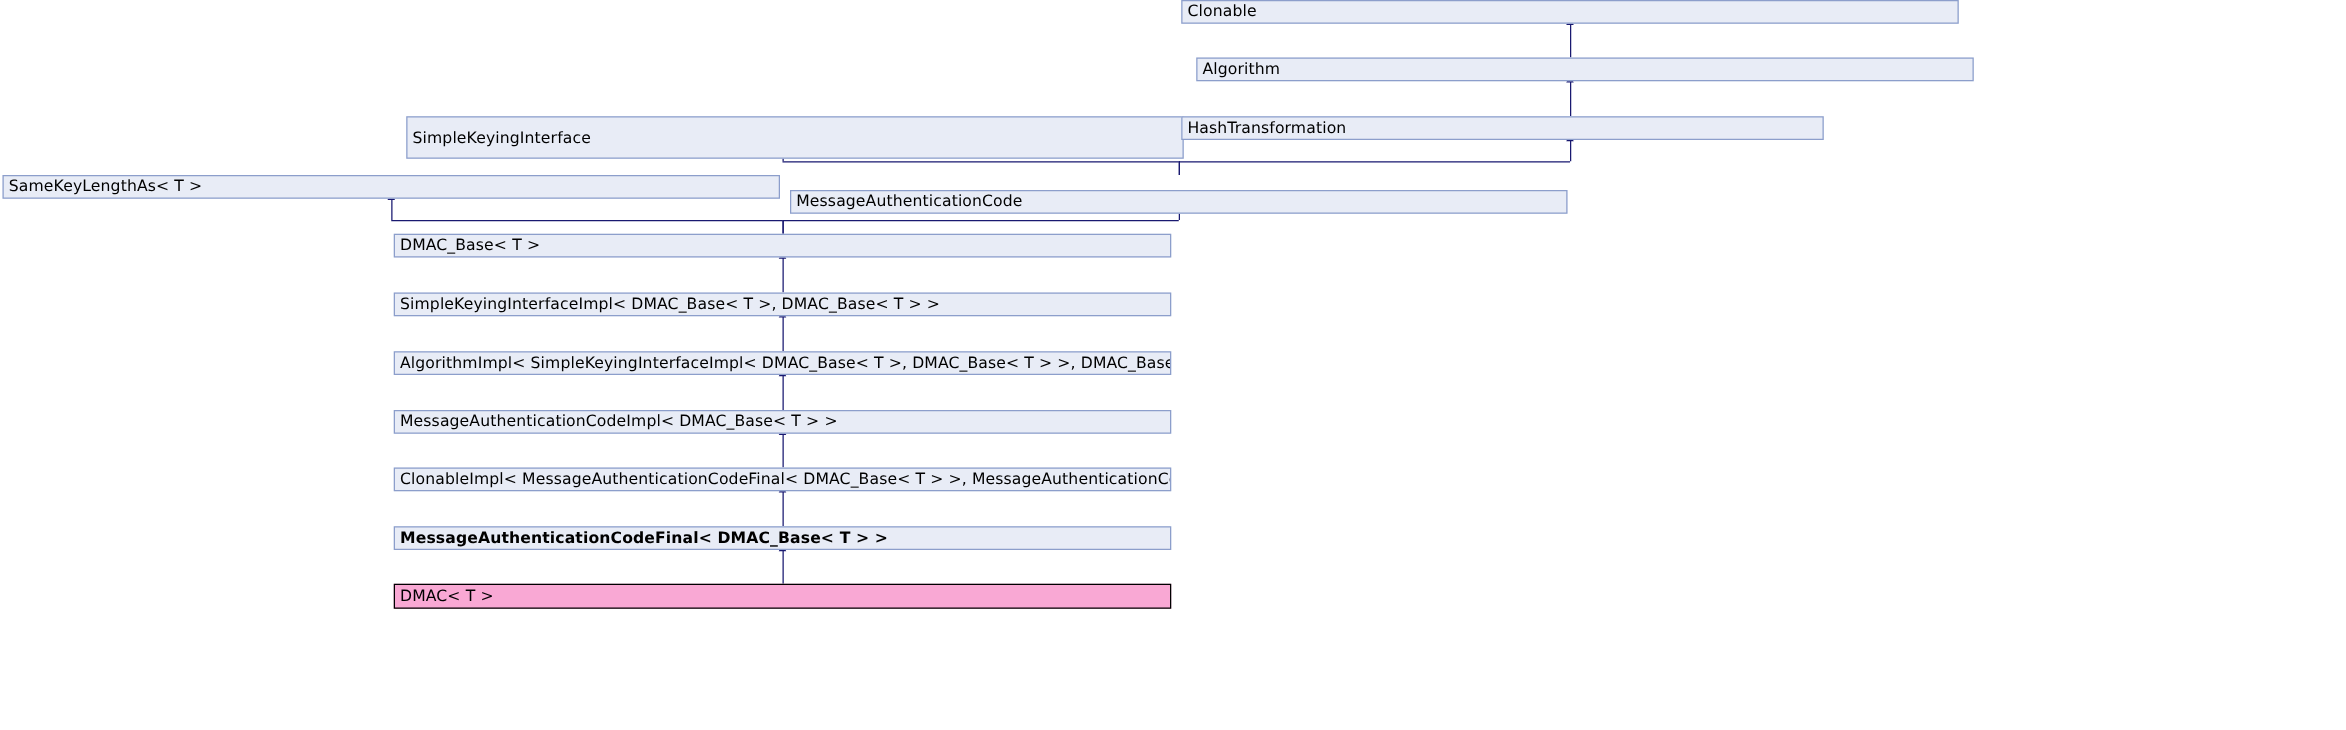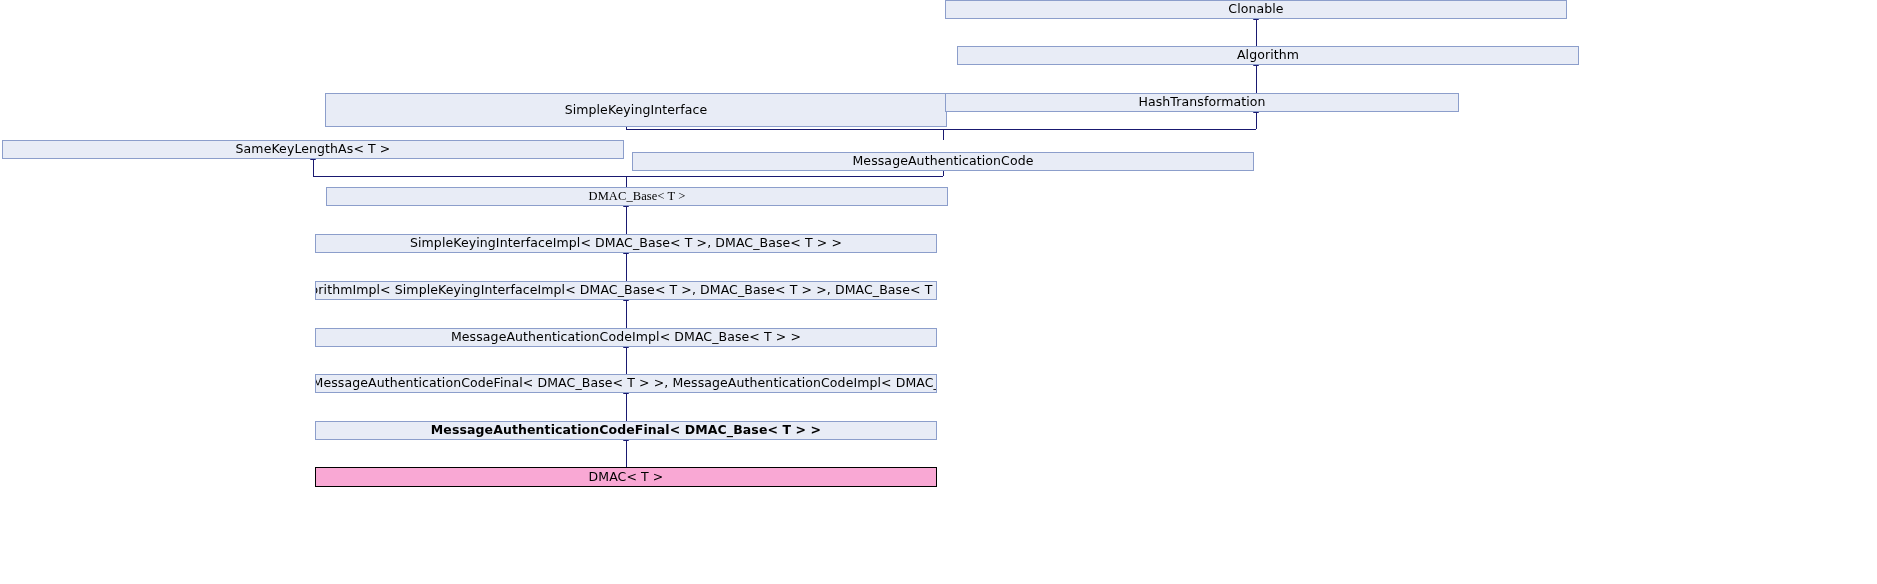--- a/index.html
+++ b/index.html
@@ -15,21 +15,20 @@
     overflow:hidden;
   }
   
   .node{
     position:absolute;
     box-sizing:border-box;
     background:#e8ecf6;
     border:1px solid #8c9ecb;
     display:flex;
     align-items:center;
-    justify-content:center;
     overflow:hidden;
     white-space:nowrap;
   }
   .node .label{
     font-size:12.5px;
     line-height:1;
     color:#000000;
     letter-spacing:0.1px;
     text-align:center;
     padding:0 4px;
@@ -111,21 +110,21 @@
       </div>
       <div class="node" style="left: 945px; top: 93px; width: 514px; height: 19px;">
         <span class="label">HashTransformation</span>
       </div>
       <div class="node" style="left: 2px; top: 140px; width: 622px; height: 19px;">
         <span class="label">SameKeyLengthAs&lt; T &gt;</span>
       </div>
       <div class="node" style="left: 632px; top: 140px; width: 622px; height: 19px; margin-top: 12px;">
         <span class="label">MessageAuthenticationCode</span>
       </div>
-      <div class="node" style="left: 326px; top: 187px; width: 622px; height: 19px; font-family: Liberation Serif, serif;">
+      <div class="node" style="left: 315px; top: 187px; width: 622px; height: 19px;">
         <span class="label">DMAC_Base&lt; T &gt;</span>
       </div>
       <div class="node" style="left: 315px; top: 234px; width: 622px; height: 19px;">
         <span class="label">SimpleKeyingInterfaceImpl&lt; DMAC_Base&lt; T &gt;, DMAC_Base&lt; T &gt; &gt;</span>
       </div>
       <div class="node" style="left: 315px; top: 281px; width: 622px; height: 19px;">
         <span class="label">AlgorithmImpl&lt; SimpleKeyingInterfaceImpl&lt; DMAC_Base&lt; T &gt;, DMAC_Base&lt; T &gt; &gt;, DMAC_Base&lt; T &gt; &gt;</span>
       </div>
       <div class="node" style="left: 315px; top: 328px; width: 622px; height: 19px;">
         <span class="label">MessageAuthenticationCodeImpl&lt; DMAC_Base&lt; T &gt; &gt;</span>

